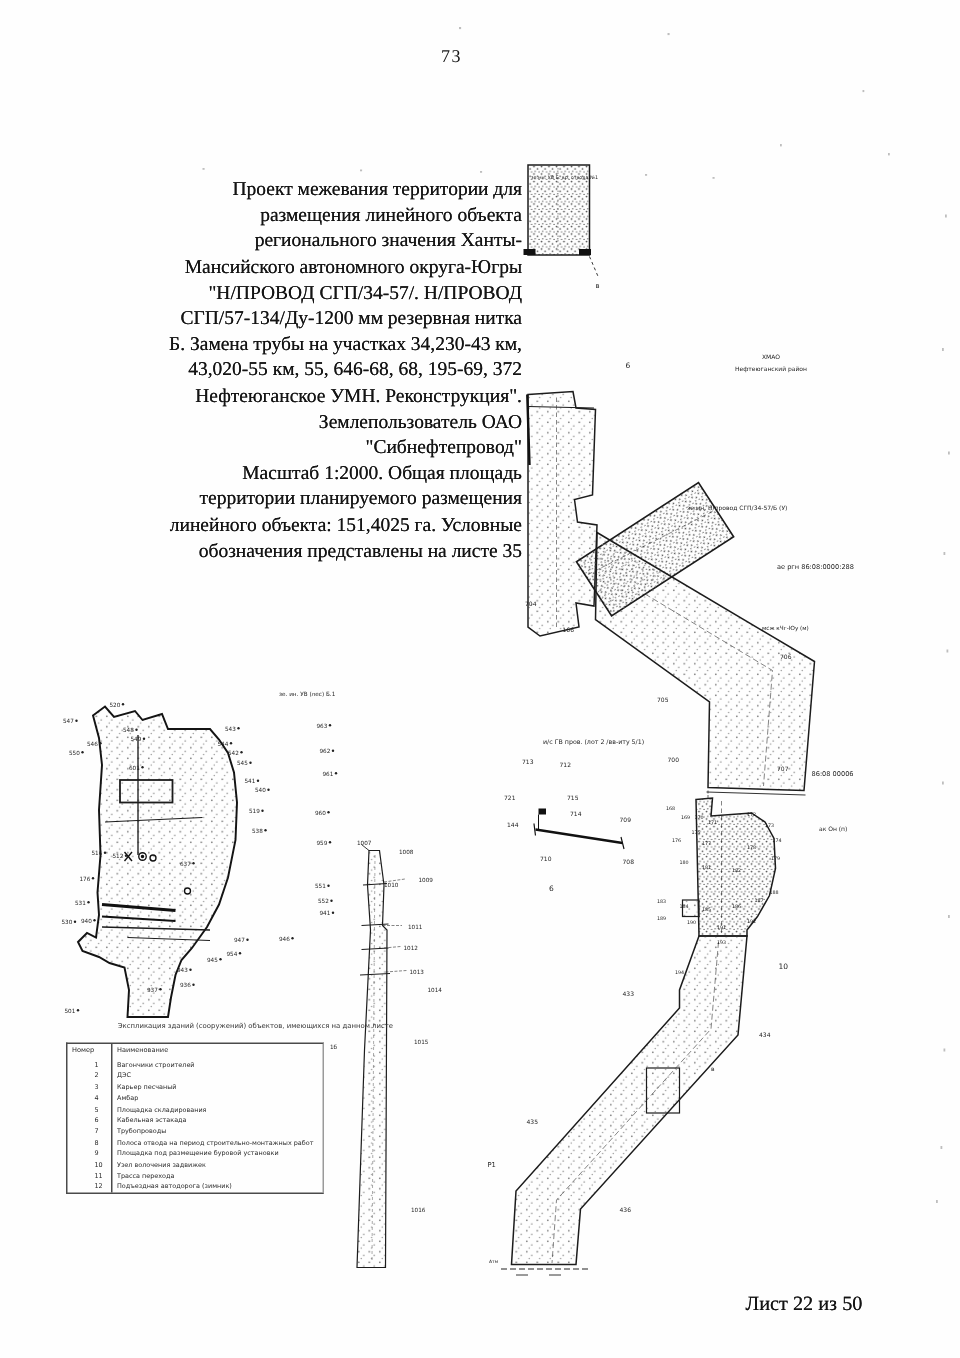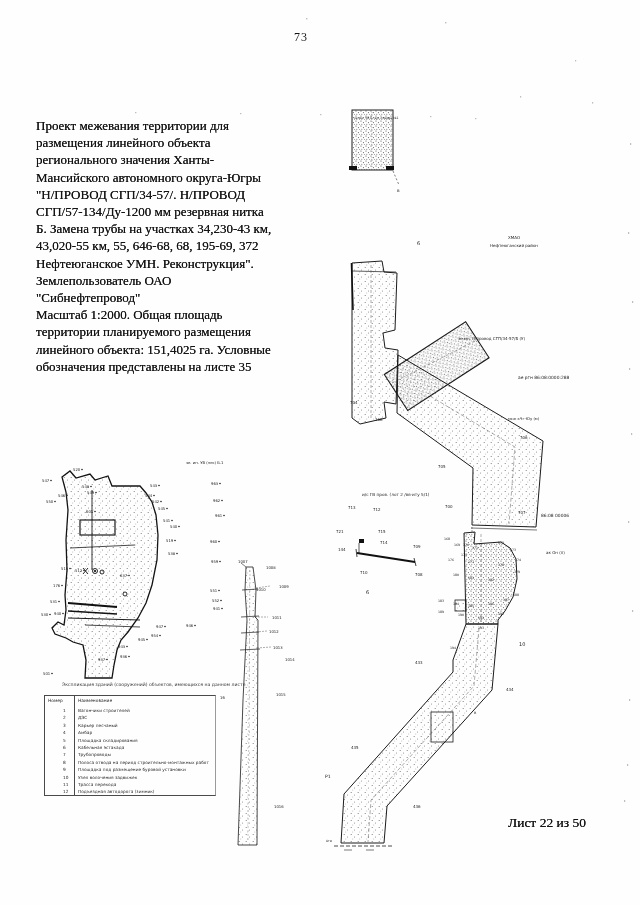--- a/index.html
+++ b/index.html
@@ -1,22 +1,22 @@
 <!DOCTYPE html>
 <html><head>
 <meta charset="utf-8">
 <style>
   html,body{margin:0;padding:0;}
   body{width:640px;height:905px;background:#fefefe;position:relative;overflow:hidden;
        font-family:"Liberation Serif",serif;color:#141414;}
-  .abs{position:absolute;}
+  .abs{position:absolute;text-align:right;}
   #page-number{left:294px;top:30px;font-size:12px;letter-spacing:1px;}
   #description{left:36px;top:117px;width:312px;font-size:13px;line-height:17.2px;
                white-space:pre-line;text-shadow:0 0 .4px #222;}
-  #footer{left:497px;top:815px;font-size:13.5px;text-shadow:0 0 .3px #222;margin-left:11px;}
+  #footer{left:497px;top:861px;font-size:13.5px;text-shadow:0 0 .3px #222;}
   #legend-caption{left:62px;top:682px;font-size:4.6px;font-family:"DejaVu Sans",sans-serif;color:#333;width:200px;}
   #legend-box{left:44px;top:695px;width:170px;height:99px;
               border-top:1px solid #4a4a4a;border-left:1px solid #4a4a4a;
               border-bottom:1px solid #4a4a4a;border-right:1px solid #9a9a9a;}
   #legend-divider{position:absolute;left:29px;top:0;width:1px;height:99px;background:#4a4a4a;}
   .lg-h{position:absolute;top:2px;font-size:4.4px;font-family:"DejaVu Sans",sans-serif;color:#2a2a2a;}
   #lg-h-num{left:3px;} #lg-h-name{left:33px;}
   .legend-row{position:absolute;left:0;width:100%;height:7px;}
   .lg-n{position:absolute;left:18px;font-size:4.3px;font-family:"DejaVu Sans",sans-serif;color:#2a2a2a;}
   .lg-name{position:absolute;left:33px;font-size:4.3px;font-family:"DejaVu Sans",sans-serif;color:#2a2a2a;white-space:nowrap;}

